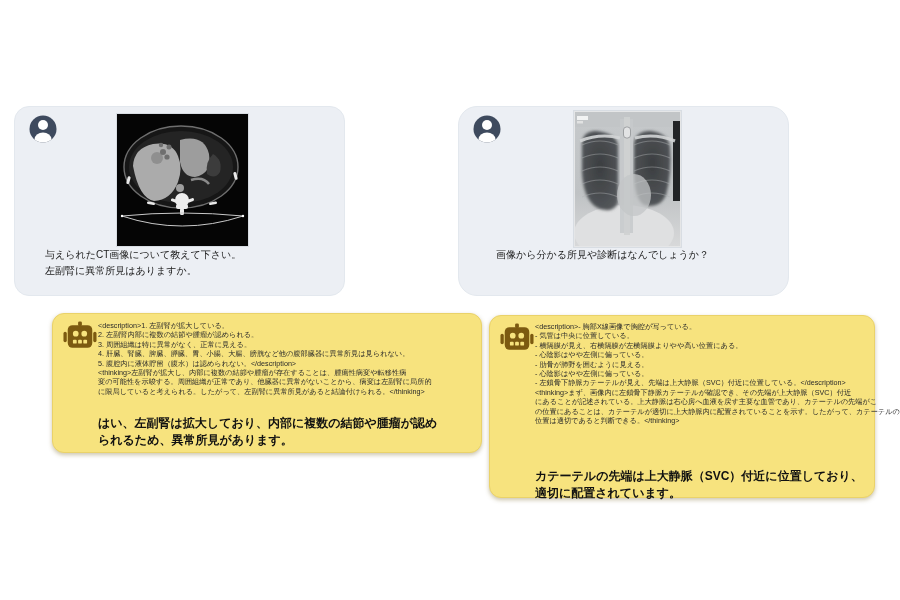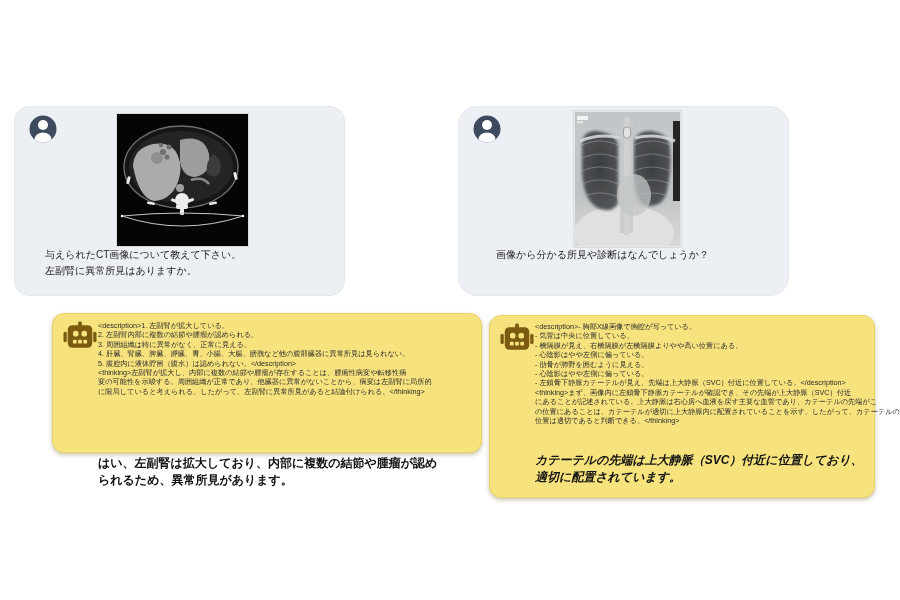--- a/index.html
+++ b/index.html
@@ -36,22 +36,22 @@
   .analysis{
     position:absolute;left:45px;font-size:7.2px;line-height:9.4px;
     color:#2a2a2a;white-space:nowrap;letter-spacing:0;
   }
   #bot-card-left .analysis{top:7px;}
   #bot-card-right .analysis{top:6px;}
   .conclusion{
     position:absolute;left:45px;font-size:12px;line-height:17px;
     font-weight:700;color:#111111;
   }
-  #bot-card-left .conclusion{top:101px;width:347px;margin-top:40px;}
-  #bot-card-right .conclusion{top:136px;width:332px;font-style:italic;}
+  #bot-card-left .conclusion{top:101px;width:347px;}
+  #bot-card-right .conclusion{top:152px;width:332px;}
 </style>
 </head>
 <body>
 
 <div class="canvas">
 
   <div class="user-card" id="user-card-left">
     <div class="avatar">
       <svg viewBox="0 0 28 28" width="28" height="28">
         <defs>

